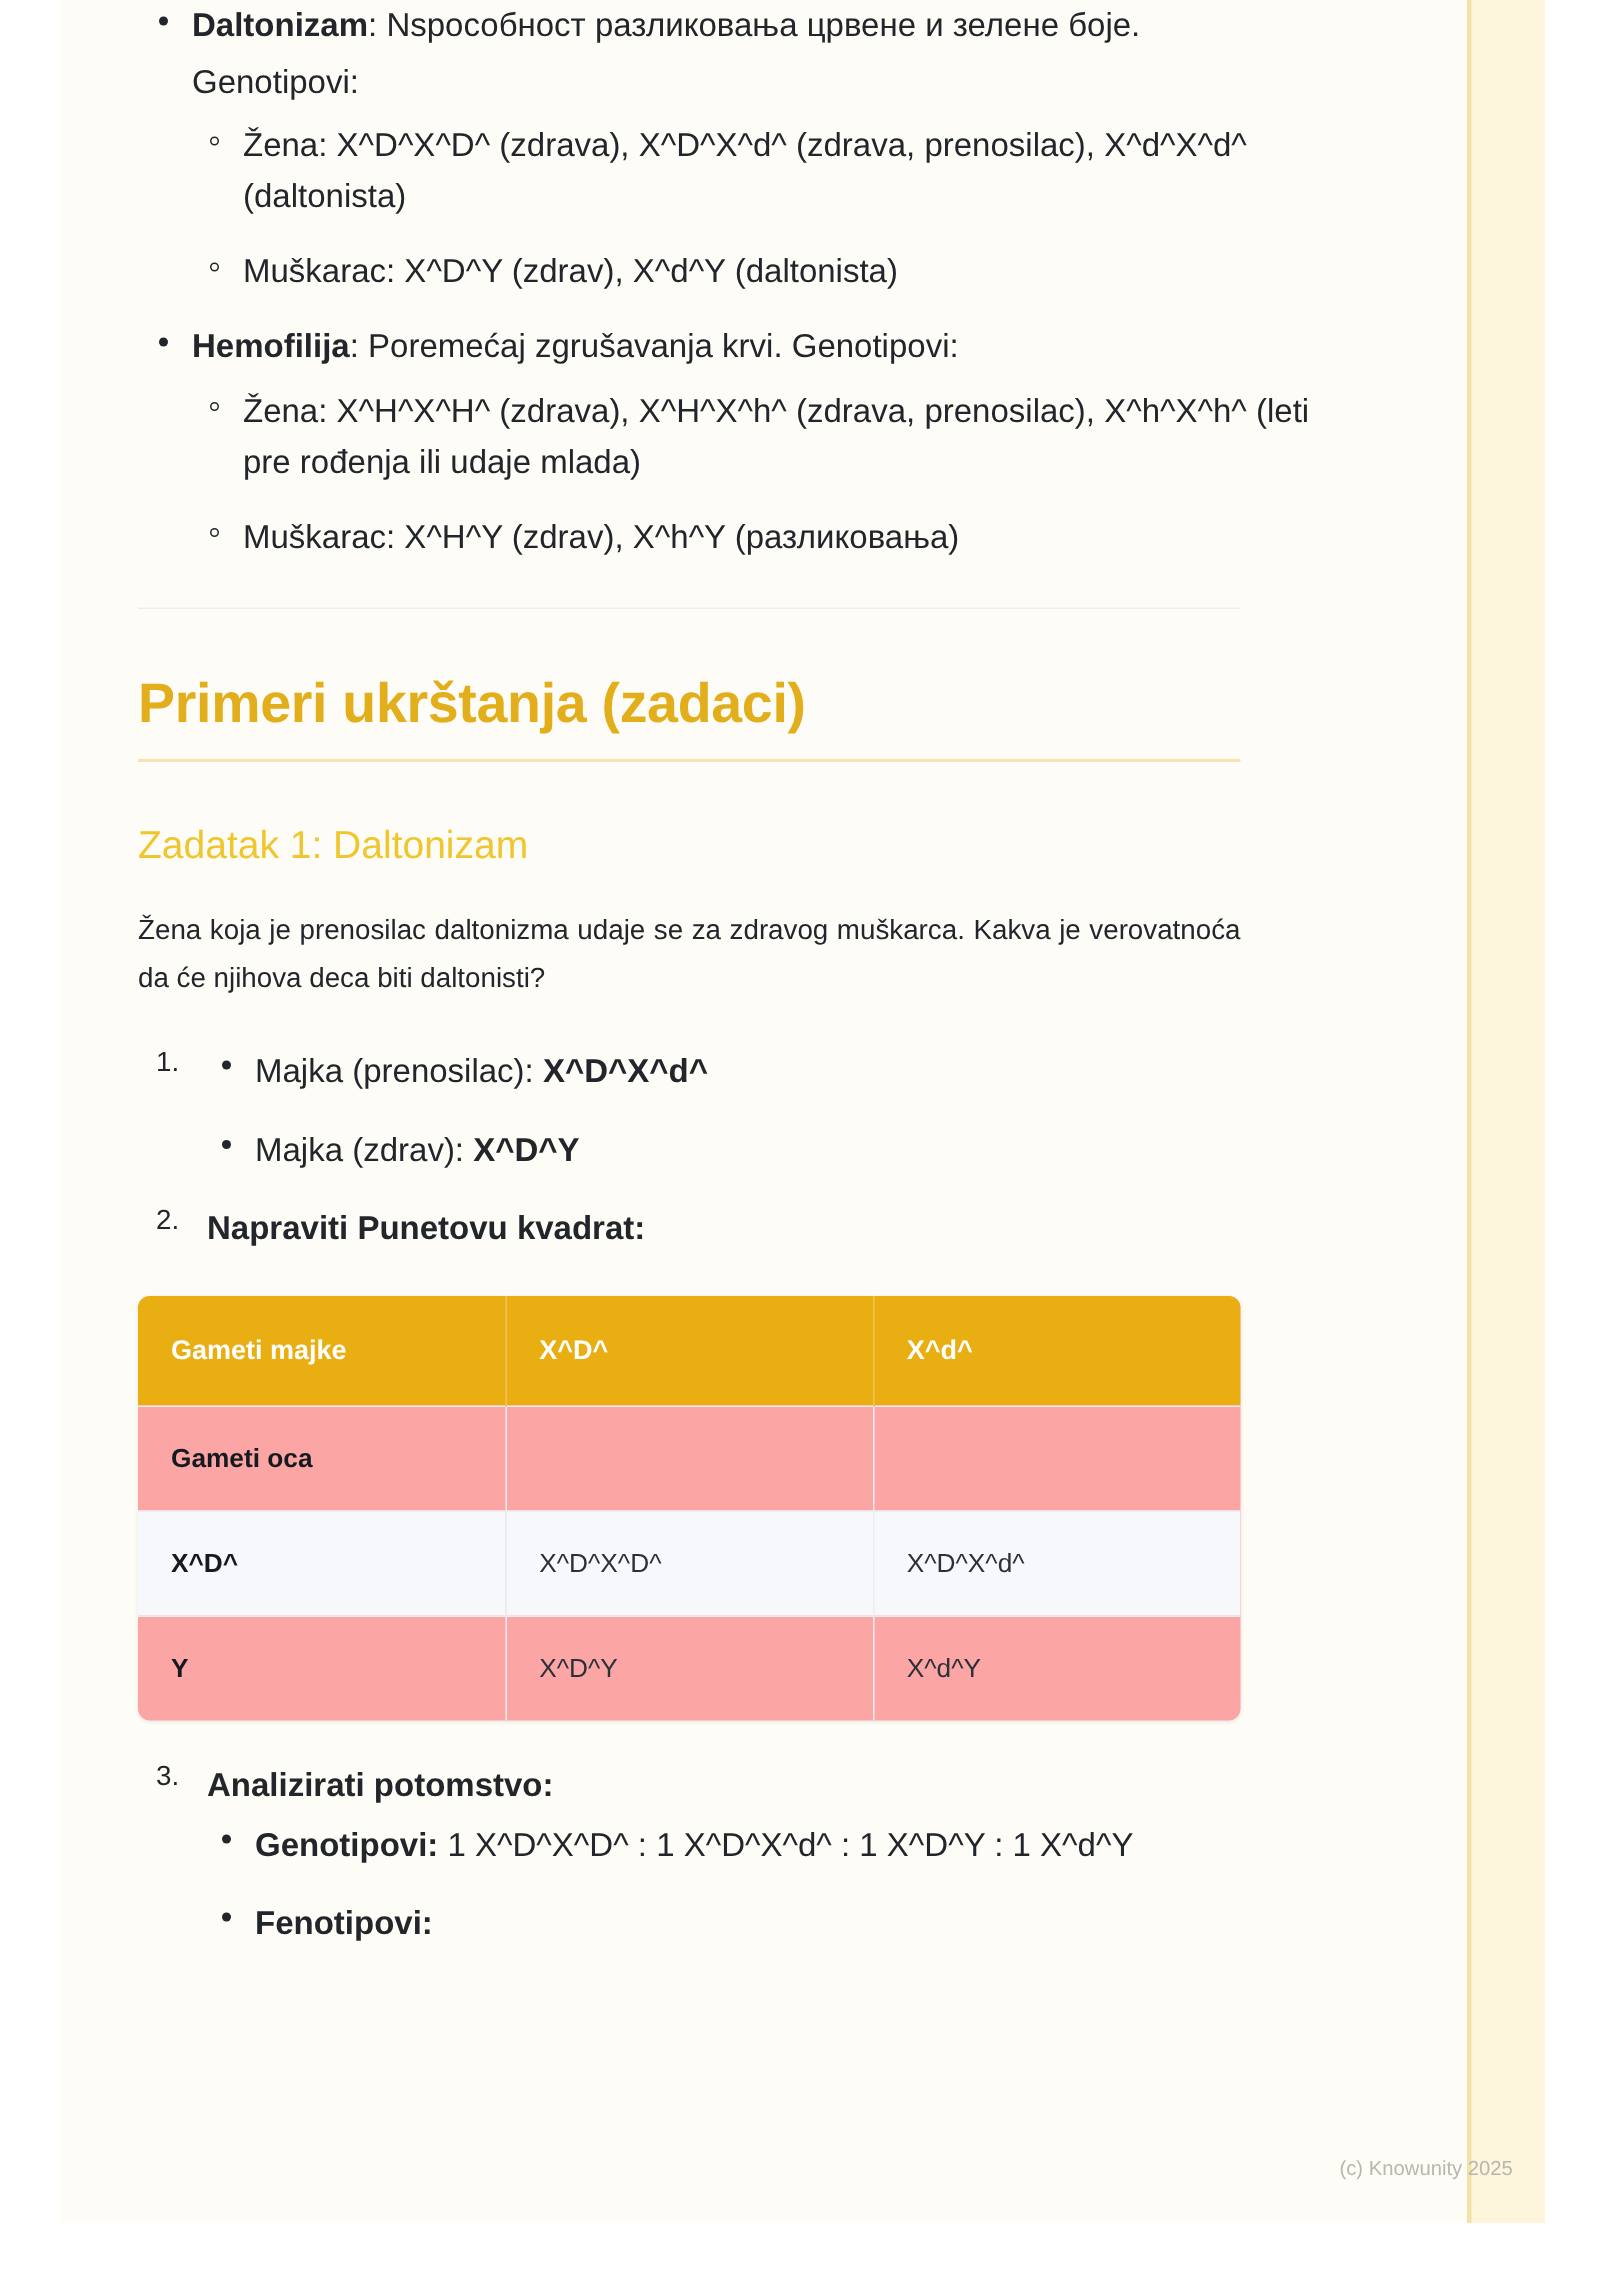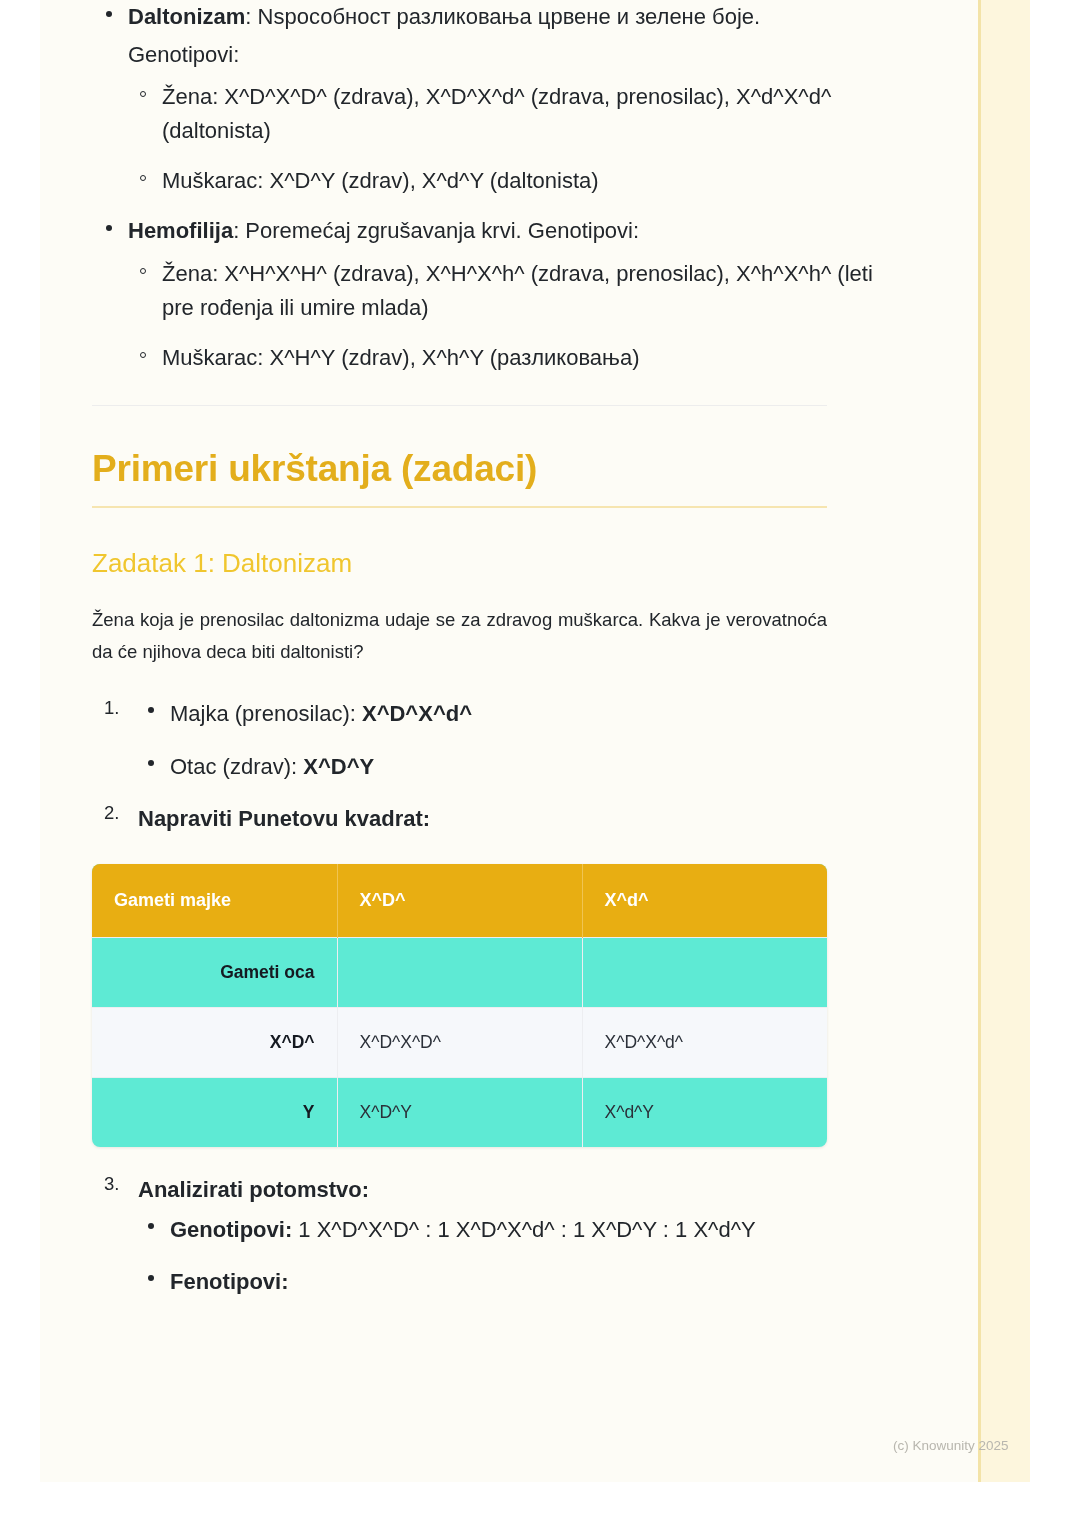--- a/index.html
+++ b/index.html
@@ -197,21 +197,21 @@
     box-sizing: border-box;
   }
 
   
   .tbl-wrap {
     margin: 28px 0 0 0;
     width: 735px;
     border-radius: 8px;
     overflow: hidden;
     box-shadow: 0 1px 3px rgba(0,0,0,0.09);
-    background: #5eead4;
+    background: #fca5a5;
   }
   table.punnett {
     border-collapse: collapse;
     width: 100%;
     table-layout: fixed;
   }
   table.punnett th {
     background: #e8ae12;
     color: #ffffff;
     font-size: 18px;
@@ -226,21 +226,20 @@
     color: #2b3039;
     padding: 24px 22px;
     border-right: 1px solid #edeef1;
     border-top: 1px solid #edeef1;
     vertical-align: middle;
   }
   table.punnett td:last-child { border-right: 0; }
   table.punnett td.rowhead {
     font-weight: bold;
     color: #151a21;
-    text-align: right;
   }
   table.punnett tr.striped td { background: #f6f8fb; }
 
   
   #watermark {
     position: absolute;
     left: 893px;
     top: 1438px;
     font-size: 13.5px;
     color: #b8b6ae;
@@ -279,21 +278,21 @@
       </li>
 
       <li>
         <span class="dot"></span>
         <div class="txt">
           <b>Hemofilija</b><span>: Poremećaj zgrušavanja krvi. Genotipovi:</span>
         </div>
         <ul class="lvl2">
           <li>
             <span class="ring"></span>
-            <div class="txt">Žena: X^H^X^H^ (zdrava), X^H^X^h^ (zdrava, prenosilac), X^h^X^h^ (leti pre rođenja ili umire mlada)</div>
+            <div class="txt">Žena: X^H^X^H^ (zdrava), X^H^X^h^ (zdrava, prenosilac), X^h^X^h^ (leti pre rođenja ili udaje mlada)</div>
           </li>
           <li>
             <span class="ring"></span>
             <div class="txt">Muškarac: X^H^Y (zdrav), X^h^Y (разликовања)</div>
           </li>
         </ul>
       </li>
 
     </ul>
 
@@ -309,21 +308,21 @@
     <ol class="steps">
       <li>
         <span class="num"></span>
         <ul class="inner">
           <li>
             <span class="dot"></span>
             <div class="txt"><span>Majka (prenosilac): </span><b>X^D^X^d^</b></div>
           </li>
           <li>
             <span class="dot"></span>
-            <div class="txt"><span>Otac (zdrav): </span><b>X^D^Y</b></div>
+            <div class="txt"><span>Majka (zdrav): </span><b>X^D^Y</b></div>
           </li>
         </ul>
       </li>
 
       <li>
         <span class="num"></span>
         <div class="txt b">Napraviti Punetovu kvadrat:</div>
       </li>
     </ol>
 

